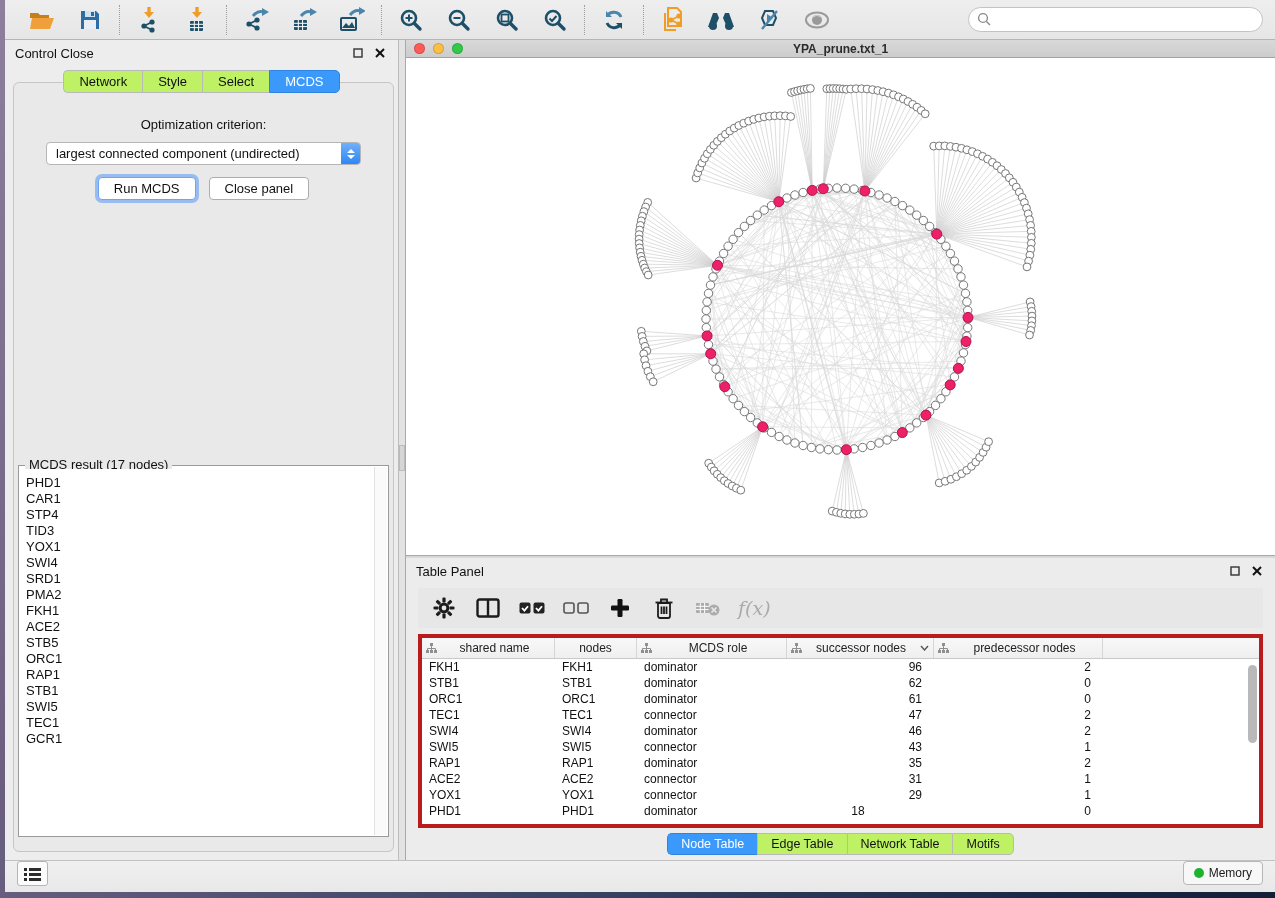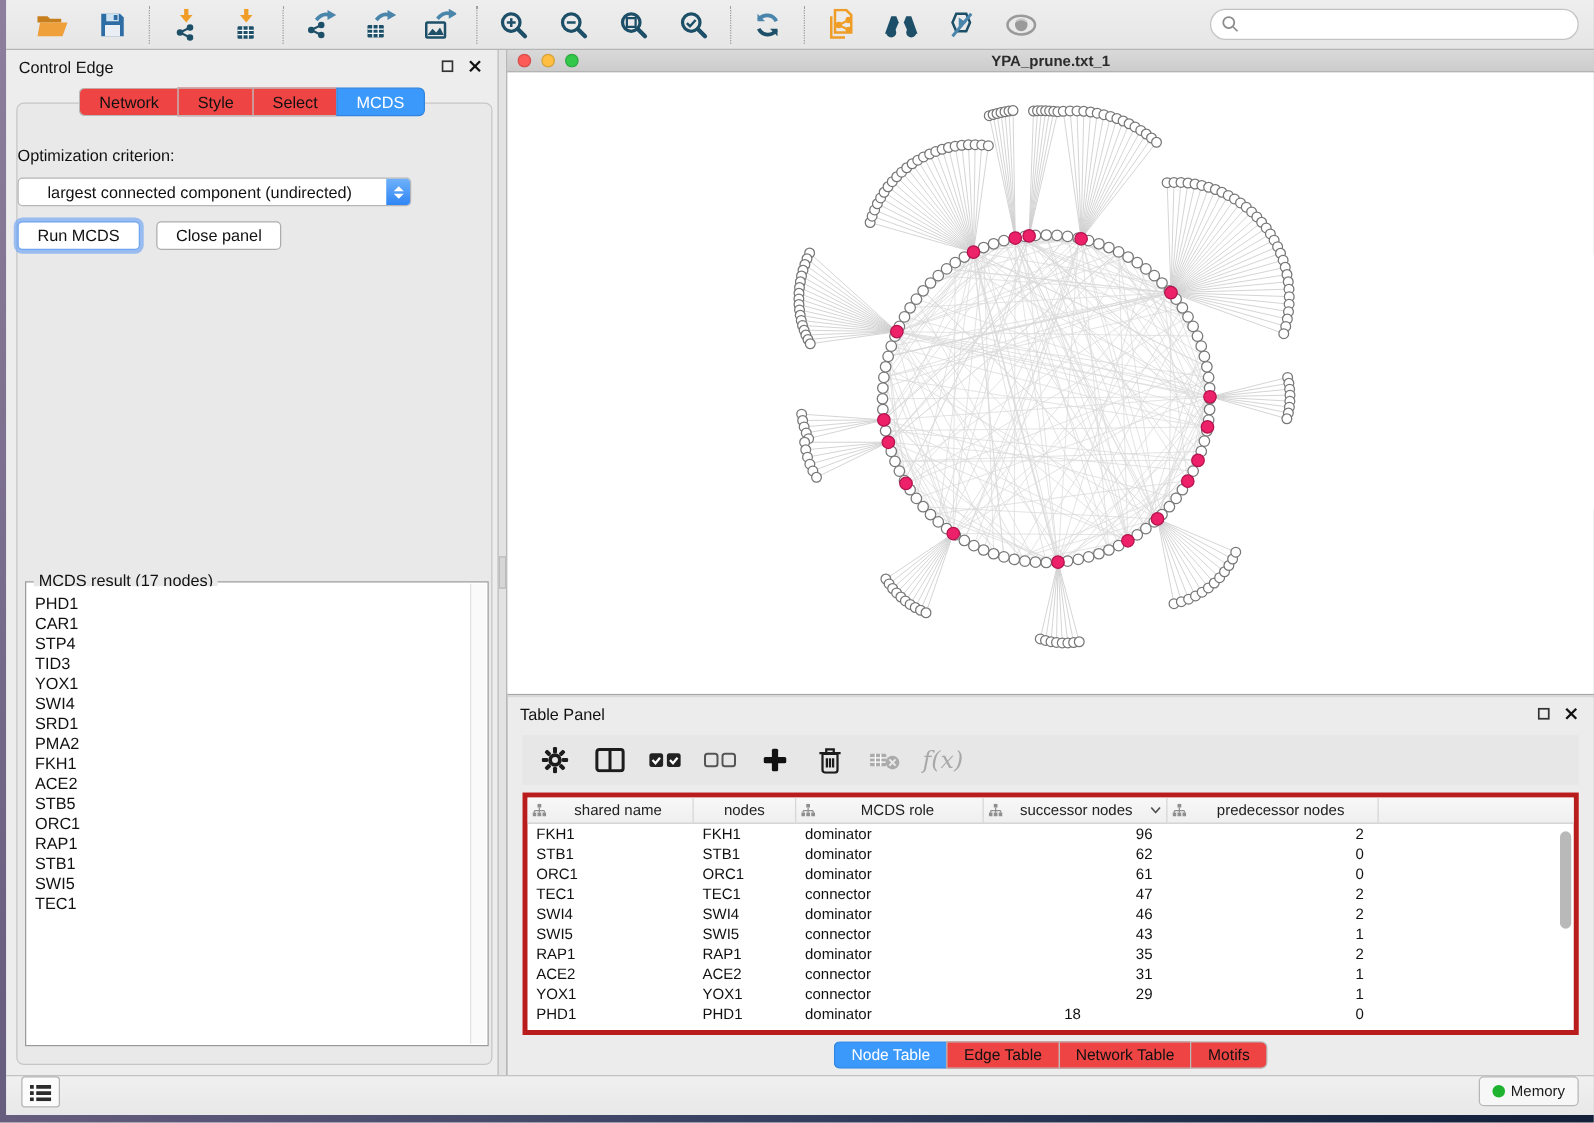--- a/index.html
+++ b/index.html
@@ -25,33 +25,33 @@
   .main { flex:1; display:flex; min-height:0; }
 
   .control-panel { width:393px; flex:0 0 auto; background:#ededed; display:flex; flex-direction:column; }
   .panel-header { height:24px; display:flex; align-items:center; padding:2px 10px 0 10px;
     font-size:13px; color:#111; }
   .panel-header .ph-title { flex:1; }
   .ph-btn { background:none; border:none; width:16px; height:16px; display:flex;
     align-items:center; justify-content:center; cursor:pointer; margin-left:6px; }
 
   .cp-tabs { display:flex; justify-content:center; margin-top:6px; position:relative; z-index:2; }
-  .seg-tab { font-size:13px; padding:3px 15px; background:#ef4444; border:1px solid #b9b9b9;
+  .seg-tab { font-size:13px; padding:3px 15px; background:#bef264; border:1px solid #b9b9b9;
     border-right:none; color:#111; cursor:pointer; }
   .seg-tab:first-child { border-radius:5px 0 0 5px; }
   .seg-tab:last-child { border-radius:0 5px 5px 0; border-right:1px solid #b9b9b9; }
   .seg-tab.active { background:#3b99fc; border-color:#2f84e0; color:#fff; }
 
   .cp-content { flex:1; margin:-11px 4px 8px 8px; padding-top:16px; background:#e9e9e9;
     border:1px solid #c6c6c6; border-radius:6px; display:flex; flex-direction:column;
-    align-items:flex-start; min-height:0; }
+    align-items:center; min-height:0; }
   .opt-label { font-size:13px; color:#111; margin-top:18px; }
   .select-box { margin-top:10px; width:315px; height:23px; background:#fff; border:1px solid #b6b6b6;
     border-radius:4px; display:flex; align-items:center; cursor:pointer; }
-  .select-box .sel-text { flex:1; font-size:13px; padding-left:23px; color:#111; white-space:nowrap; }
+  .select-box .sel-text { flex:1; font-size:13px; padding-left:9px; color:#111; white-space:nowrap; }
   .sel-stepper { width:19px; align-self:stretch; background:linear-gradient(#6fb1fb,#2f86f5);
     border-radius:0 3px 3px 0; display:flex; flex-direction:column; align-items:center; justify-content:center; gap:2px; }
   .sel-stepper i { width:0; height:0; border-left:4px solid transparent; border-right:4px solid transparent; }
   .sel-stepper .up { border-bottom:4px solid #fff; }
   .sel-stepper .dn { border-top:4px solid #fff; }
   .btn-row { margin-top:12px; display:flex; gap:13px; }
   .push-btn { font-size:13px; background:#fff; border:1px solid #adadad; border-radius:4px;
     padding:3px 15px; color:#111; cursor:pointer; font-family:"Liberation Sans",sans-serif; }
   .push-btn.focused { box-shadow:0 0 0 3px rgba(110,165,245,.65); border-color:#6fa5f0; }
 
@@ -355,21 +355,21 @@
           </svg>
       </span>
       <input value="" placeholder="" style="">
     </div>
   </div>
 
   <div class="main">
 
     <aside class="control-panel">
       <div class="panel-header">
-        <span class="ph-title">Control Edge</span>
+        <span class="ph-title">Control Close</span>
         <button class="ph-btn">
           <svg width="10" height="10" viewBox="0 0 10 10">
               <rect x="1" y="1" width="8" height="8" fill="none" stroke="#333" stroke-width="1.4"></rect>
             </svg>
         </button>
         <button class="ph-btn">
           <svg width="10" height="10" viewBox="0 0 10 10">
               <line x1="1" y1="1" x2="9" y2="9" stroke="#111" stroke-width="1.9"></line>
               <line x1="9" y1="1" x2="1" y2="9" stroke="#111" stroke-width="1.9"></line>
             </svg>
@@ -406,20 +406,21 @@
               <li>SRD1</li>
               <li>PMA2</li>
               <li>FKH1</li>
               <li>ACE2</li>
               <li>STB5</li>
               <li>ORC1</li>
               <li>RAP1</li>
               <li>STB1</li>
               <li>SWI5</li>
               <li>TEC1</li>
+              <li>GCR1</li>
             </ul>
           <div class="mcds-scroll"></div>
         </div>
       </div>
     </aside>
 
     <div class="vsplitter">
         <div class="grip"></div>
       </div>
 

